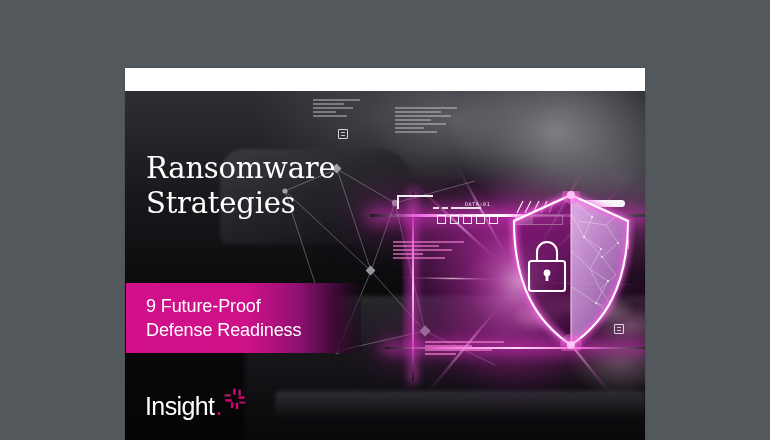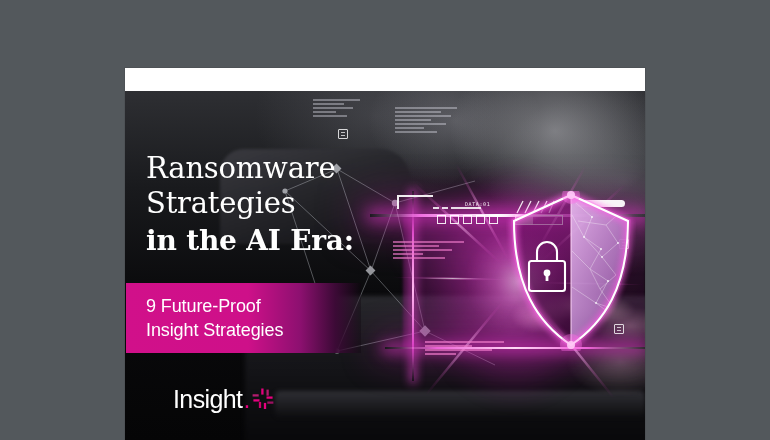--- a/index.html
+++ b/index.html
@@ -359,21 +359,21 @@
     white-space: nowrap;
   }
 
   
   #logo {
     position: absolute;
     left: 20px;
     top: 296px;
     z-index: 6;
     display: flex;
-    margin-left: 28px;
+    align-items: flex-end;
   }
   #logo .wordmark {
     font-family: "Liberation Sans", sans-serif;
     font-weight: 400;
     font-size: 25px;
     line-height: 25px;
     color: #ffffff;
     letter-spacing: -0.6px;
   }
   #logo .dot {
@@ -579,27 +579,26 @@
           <circle cx="65" cy="4" r="4" fill="#ffffff" opacity="0.95"></circle>
           <circle cx="65" cy="4" r="9" fill="#ff6fe8" opacity="0.4"></circle>
           <circle cx="65" cy="154" r="4" fill="#ffffff" opacity="0.9"></circle>
           <circle cx="65" cy="154" r="11" fill="#ff6fe8" opacity="0.38"></circle>
         </svg>
       </div>
 
       <div id="title-block">
         <div class="t-light">Ransomware</div>
         <div class="t-light">Strategies</div>
-        <div class="t-bold">in the AI Era:</div>
       </div>
 
       <div id="subtitle-band">
         <div class="sub-text">
           <div>9 Future-Proof</div>
-          <div>Insight Strategies</div>
+          <div>Defense Readiness</div>
         </div>
       </div>
 
       <div id="logo">
         <span class="wordmark">Insight</span>
         <span class="dot">.</span>
         <span class="mark">
           <svg viewBox="0 0 24 24" width="24" height="24">
             <g stroke-linecap="butt" stroke-width="2.3">
               <line x1="11.4" y1="1.5" x2="11.4" y2="7.6" stroke="#e6007e"></line>

